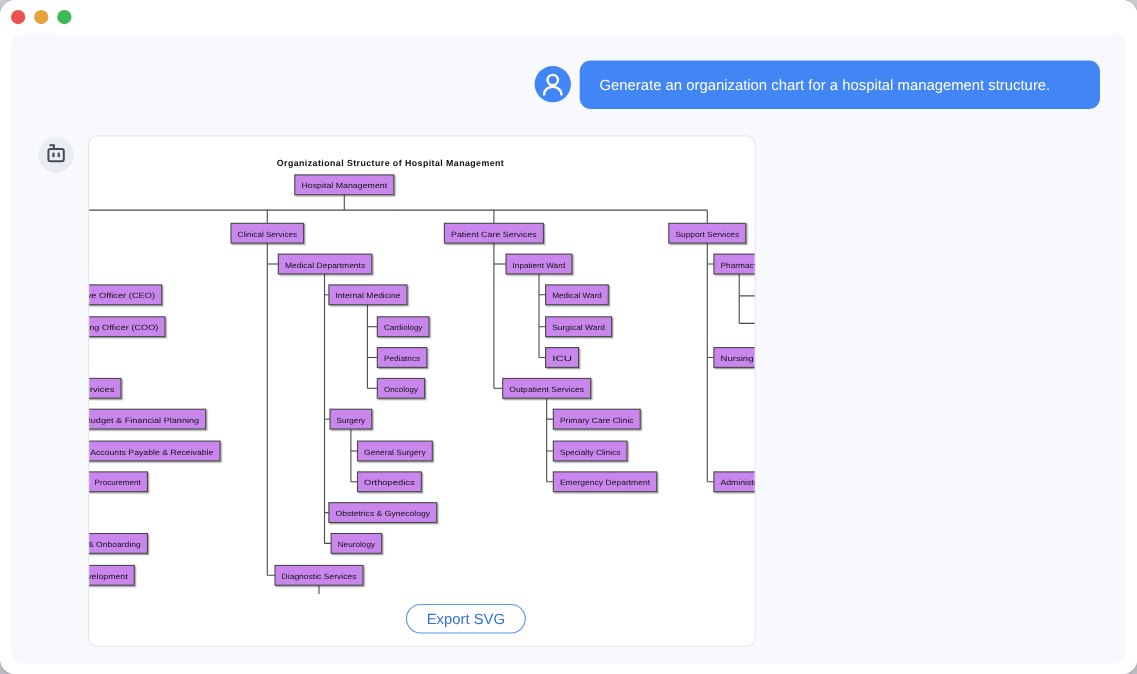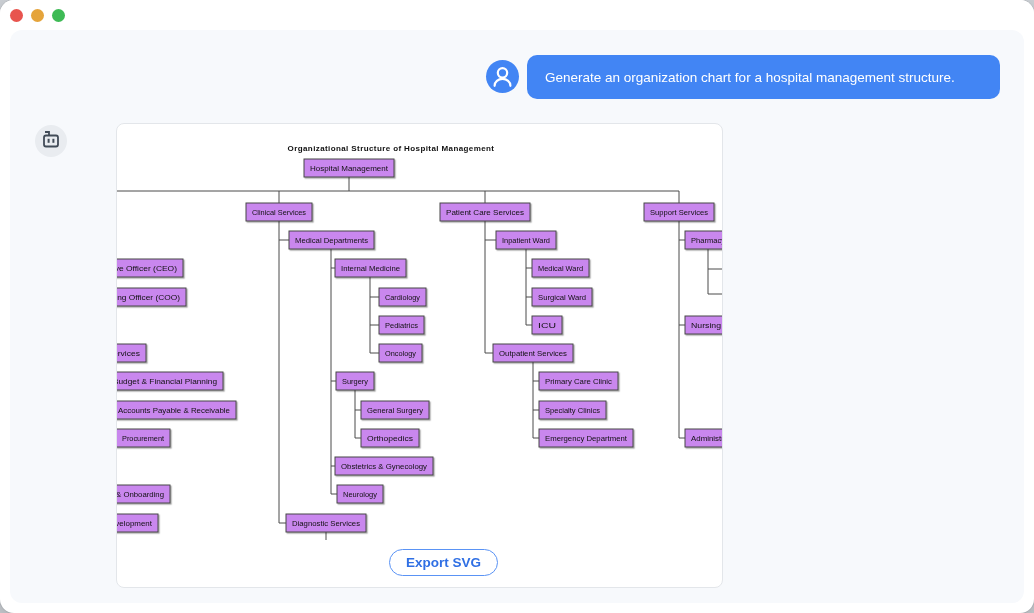--- a/index.html
+++ b/index.html
@@ -35,30 +35,29 @@
   }
   .bot-avatar {
     position:absolute; left:25px; top:95px; width:32px; height:32px;
     border-radius:50%; background:#e9ecf0;
     display:flex; align-items:center; justify-content:center;
   }
   .chart-card {
     position:absolute; left:70px; top:93px; width:607px; height:465px;
     background:#ffffff; border:1px solid #e3e6ea; border-radius:8px;
     overflow:hidden;
-    margin-left:36px;
   }
   .chart-card svg.org { position:absolute; left:0; top:0; }
   .vp-btn {
     position:absolute; height:27px; background:#ffffff;
     border:1.5px solid #5a93f5; border-radius:14px;
     color:#2f6fe4; font-size:13.5px; cursor:pointer;
     font-family:"Liberation Sans","DejaVu Sans",sans-serif;
   }
-  .btn-export { left:272px; top:425px; width:109px;font-weight:bold; }
+  .btn-export { left:288px; top:425px; width:109px; }
   .btn-import { left:409px; top:425px; width:187px; }
 </style>
 </head>
 <body>
 
 <div class="window">
 
   <div class="titlebar">
     <span class="tl" id="tl-close" style="background: rgb(232, 84, 78);"></span>
     <span class="tl" id="tl-min" style="background: rgb(229, 164, 59);"></span>

